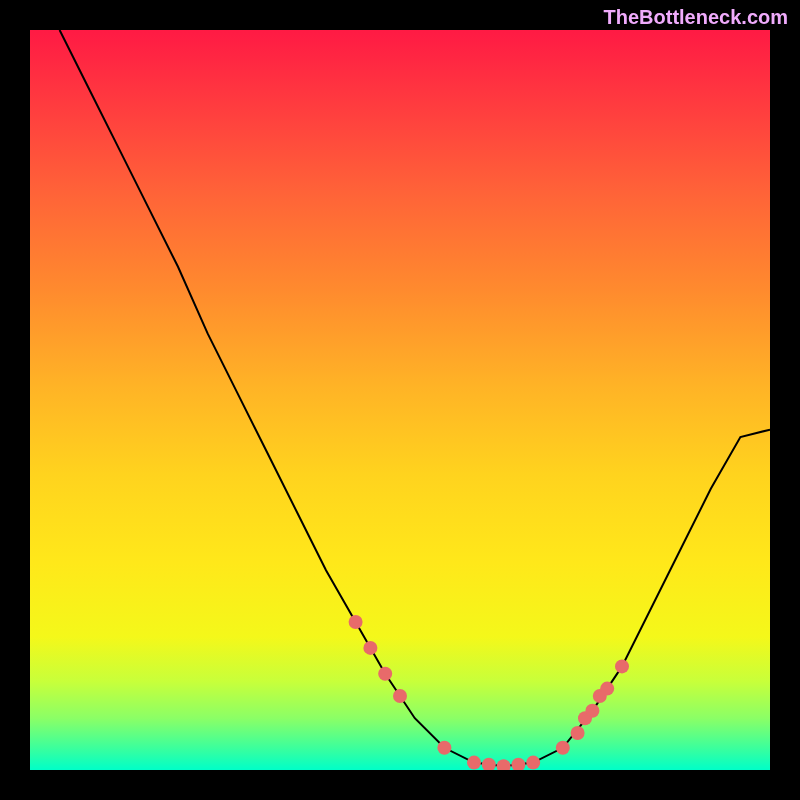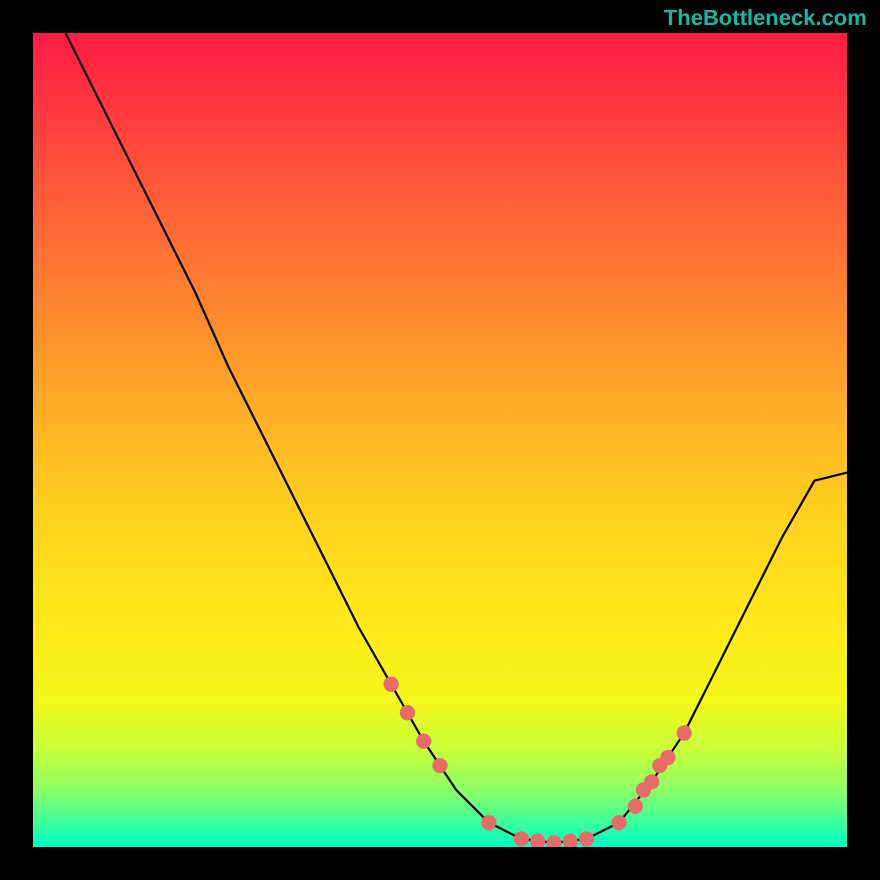--- a/index.html
+++ b/index.html
@@ -10,21 +10,21 @@
     position: relative;
     overflow: hidden;
     font-family: Arial, sans-serif;
   }
   .attribution {
     position: absolute;
     top: 6px;
     right: 12px;
     font-size: 20px;
     font-weight: bold;
-    color: #14b8a6;
+    color: #f0abfc;
     z-index: 10;
   }
   .plot-area {
     position: absolute;
     left: 30px;
     top: 30px;
     width: 740px;
     height: 740px;
   }
   .gradient-bg {

